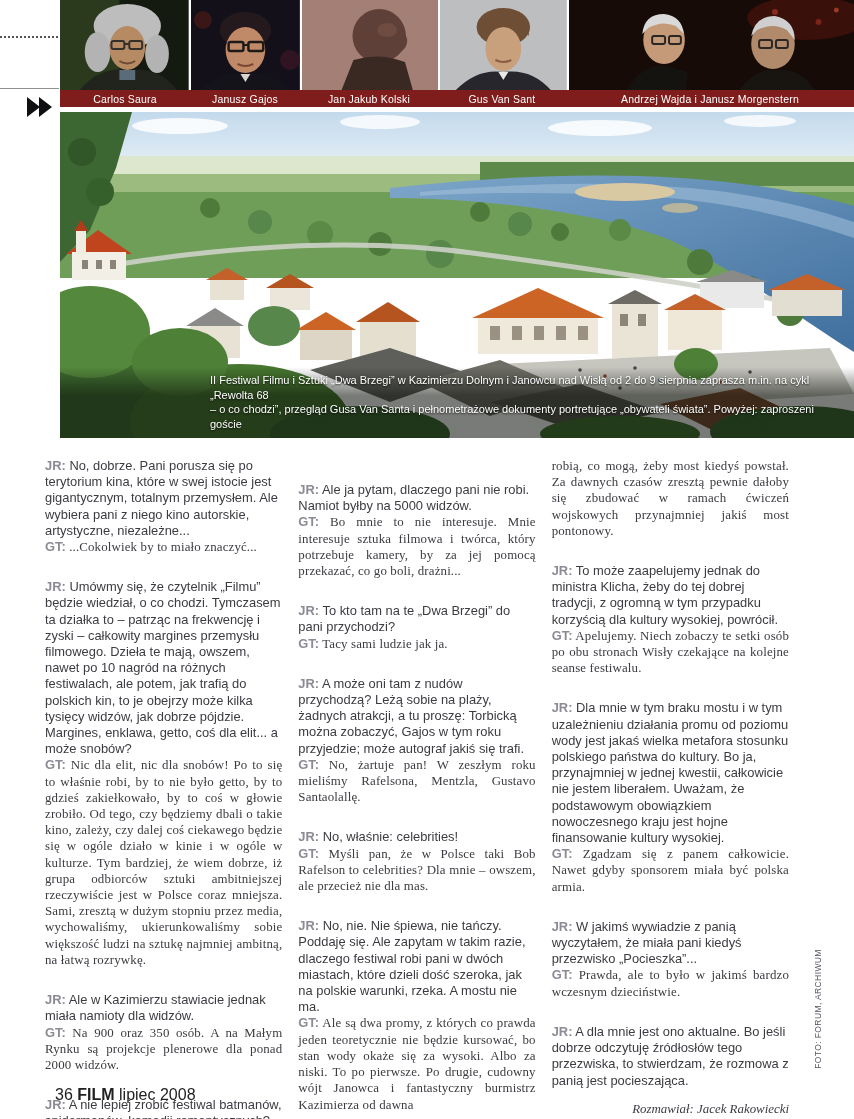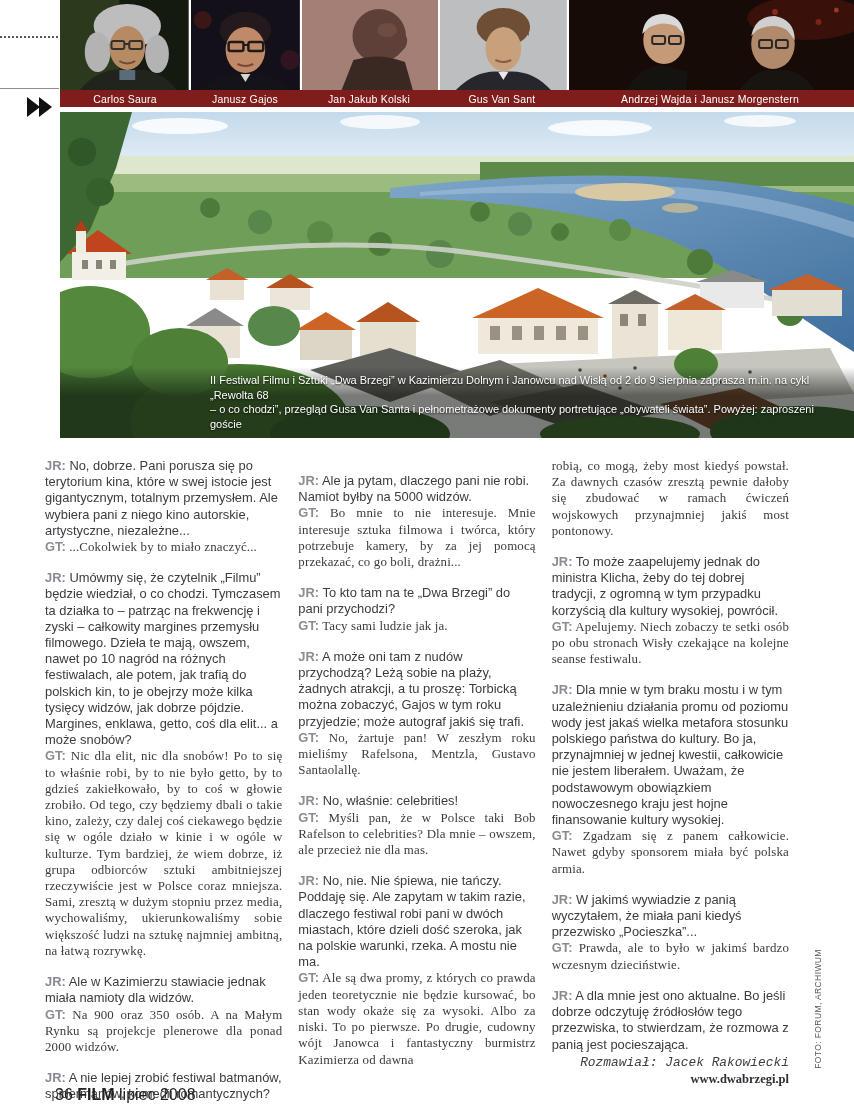--- a/index.html
+++ b/index.html
@@ -28,23 +28,23 @@
       background:linear-gradient(rgba(10,14,8,0), rgba(10,14,8,.55) 40%);
       color:#fff;font-size:11px;line-height:14.5px;text-align:left;
       text-shadow:0 1px 2px rgba(0,0,0,.8);}
 
   
   .columns{position:absolute;left:45px;top:458px;width:744px;display:flex;gap:16px;justify-content:flex-end;}
   .col{flex:1 1 0;min-width:0;}
   .para{margin:0;font-size:12.9px;line-height:16.2px;color:#3b3b41;}
   .para.jr{font-family:"Liberation Sans",sans-serif;}
   .para.gt{font-family:"Liberation Serif","DejaVu Serif",serif;text-align:justify;letter-spacing:.15px;}
-  .para.gap{margin-top:15px;}
+  .para.gap{margin-top:24px;}
   .spk{font-weight:bold;color:#8b8b95;font-family:"Liberation Sans",sans-serif;letter-spacing:0;}
-  .para.sig{font-family:Liberation Mono, monospace;font-style:italic;text-align:right;margin-top:2px;}
+  .para.sig{font-family:Liberation Serif, serif;font-style:italic;text-align:right;margin-top:12px;}
   .para.web{font-family:Liberation Serif, serif;font-weight:bold;text-align:right;font-size:12.5px;color:#2e2e34;}
 
   
   .footer{position:absolute;left:55px;top:1086px;font-size:16px;color:#222;}
   .footer b{font-weight:bold;}
   .credit{position:absolute;left:738px;top:1004px;width:160px;text-align:center;
       transform:rotate(-90deg);transform-origin:center;font-size:8.5px;color:#55555f;
       letter-spacing:.4px;white-space:nowrap;}
 </style>
 </head>

